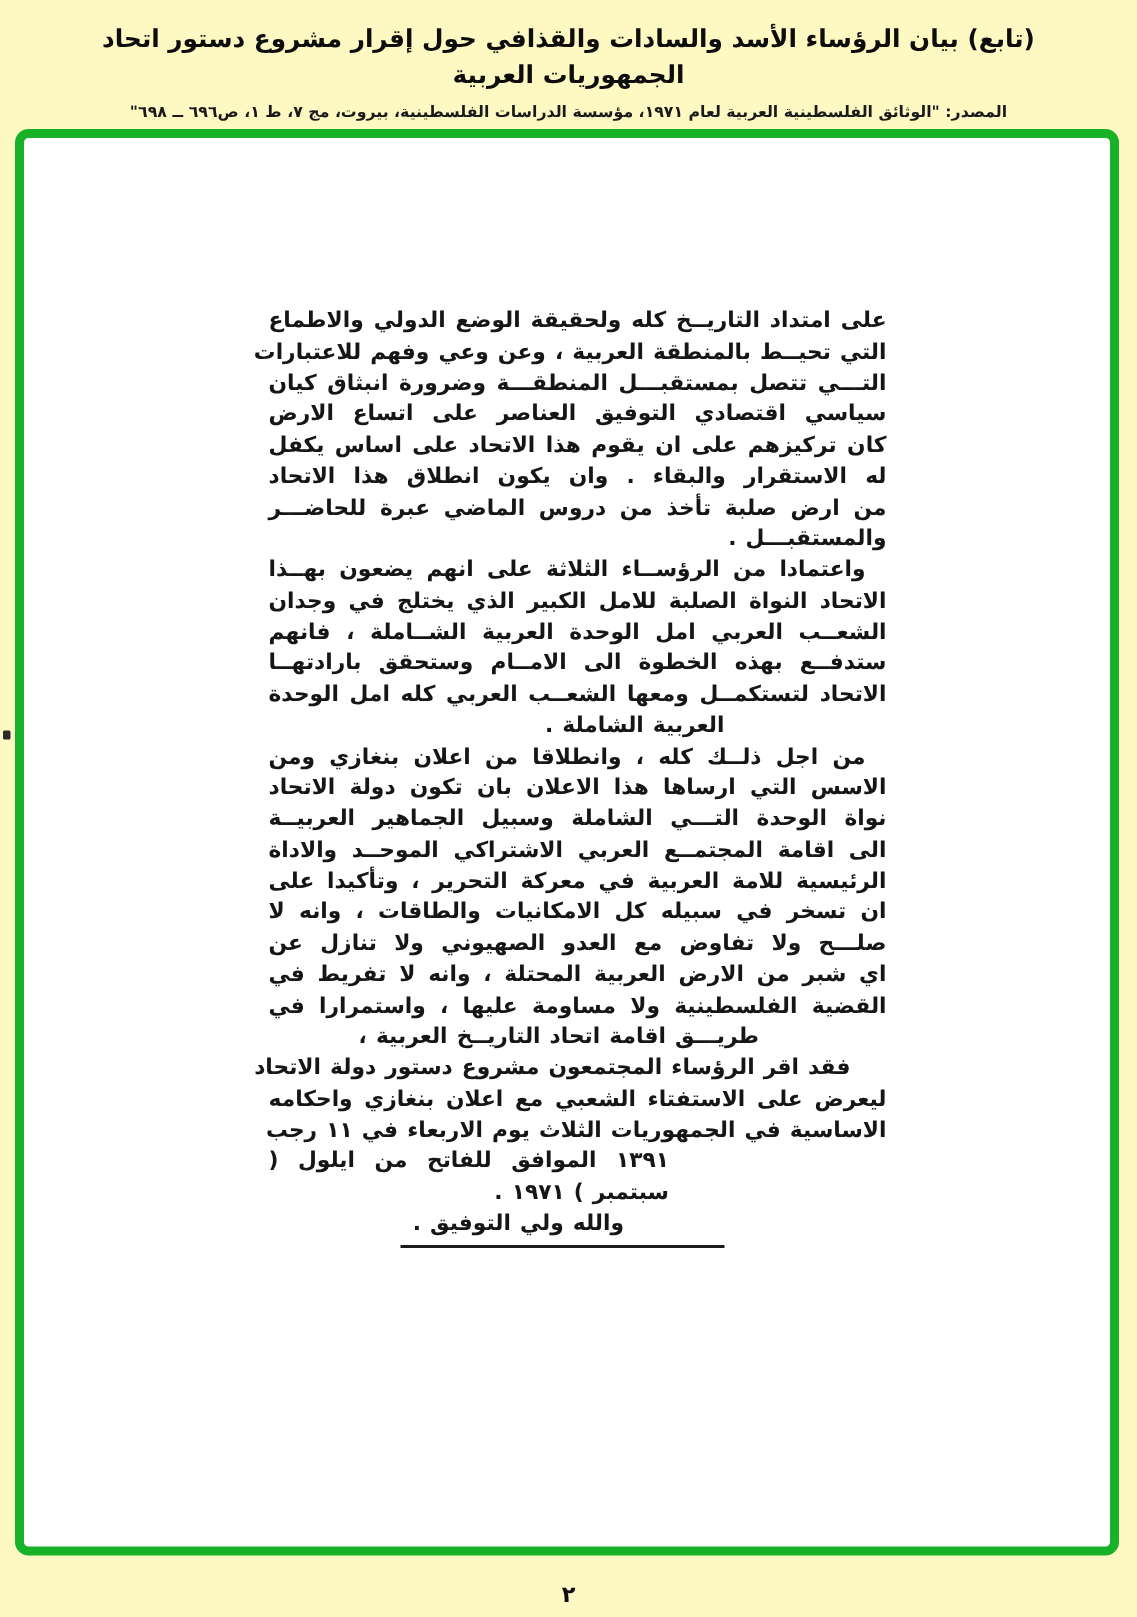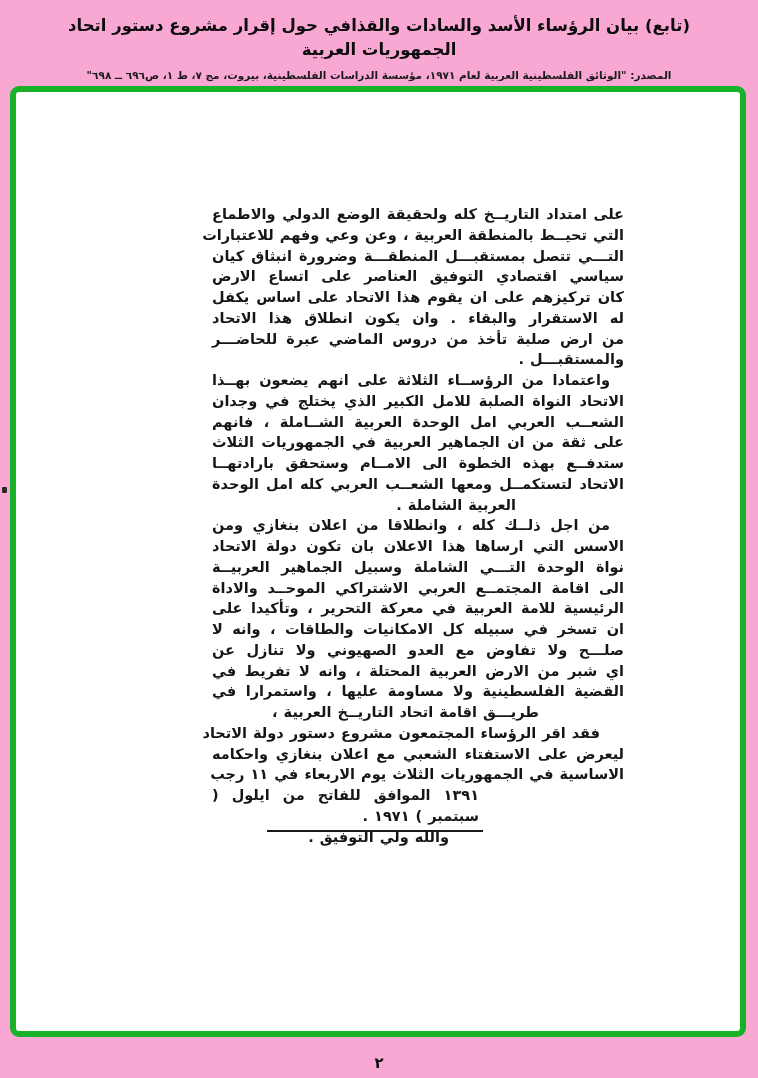--- a/index.html
+++ b/index.html
@@ -1,19 +1,19 @@
 <!DOCTYPE html>
 <html lang="ar"><head>
 <meta charset="utf-8">
 <style>
   html,body{margin:0;padding:0;background:#f2f2f2;}
   .page{
     position:relative;
     width:758px;height:1078px;
-    background:#f9a8d4;
+    background:#fef9c3;
     overflow:hidden;
     font-family:"DejaVu Sans","Liberation Sans",sans-serif;
     color:#141414;
   }
   
   .header{position:absolute;top:14px;left:0;right:0;text-align:center;direction:rtl;}
   .title{
     font-size:16.5px;font-weight:bold;letter-spacing:0;
     padding:0 40px;line-height:24px;color:#0d0d0d;
   }
@@ -22,21 +22,21 @@
   }
   
   .green-box{
     position:absolute;left:10px;top:86px;
     width:736px;height:951px;box-sizing:border-box;
     border:6px solid #17B227;border-radius:9px;
     background:#ffffff;
   }
   
   .text-column{
-    position:absolute;left:196px;top:112px;width:412px;
+    position:absolute;left:163px;top:112px;width:412px;
     direction:rtl;
   }
   .para{margin:0;padding:0;}
   .line{
     font-size:14.5px;font-weight:bold;line-height:20.75px;
     white-space:nowrap;color:#161616;
     text-align:justify;text-align-last:justify;
     word-spacing:1px;
   }
   .line.end{text-align-last:right;white-space:normal;}
@@ -83,21 +83,20 @@
           <div class="line ">سياسي اقتصادي التوفيق العناصر على اتساع الارض</div>
           <div class="line ">كان تركيزهم على ان يقوم هذا الاتحاد على اساس يكفل</div>
           <div class="line ">له الاستقرار والبقاء . وان يكون انطلاق هذا الاتحاد</div>
           <div class="line ">من ارض صلبة تأخذ من دروس الماضي عبرة للحاضـــر</div>
           <div class="line end">والمستقبـــل .</div>
         </div>
         <div class="para">
           <div class="line first">واعتمادا من الرؤســاء الثلاثة على انهم يضعون بهــذا</div>
           <div class="line ">الاتحاد النواة الصلبة للامل الكبير الذي يختلج في وجدان</div>
           <div class="line ">الشعــب العربي امل الوحدة العربية الشــاملة ، فانهم</div>
-          <div class="line ">على ثقة من ان الجماهير العربية في الجمهوريات الثلاث</div>
           <div class="line ">ستدفــع بهذه الخطوة الى الامــام وستحقق بارادتهــا</div>
           <div class="line ">الاتحاد لتستكمــل ومعها الشعــب العربي كله امل الوحدة</div>
           <div class="line end ind-108">العربية الشاملة .</div>
         </div>
         <div class="para">
           <div class="line first">من اجل ذلــك كله ، وانطلاقا من اعلان بنغازي ومن</div>
           <div class="line ">الاسس التي ارساها هذا الاعلان بان تكون دولة الاتحاد</div>
           <div class="line ">نواة الوحدة التـــي الشاملة وسبيل الجماهير العربيــة</div>
           <div class="line ">الى اقامة المجتمــع العربي الاشتراكي الموحــد والاداة</div>
           <div class="line ">الرئيسية للامة العربية في معركة التحرير ، وتأكيدا على</div>

